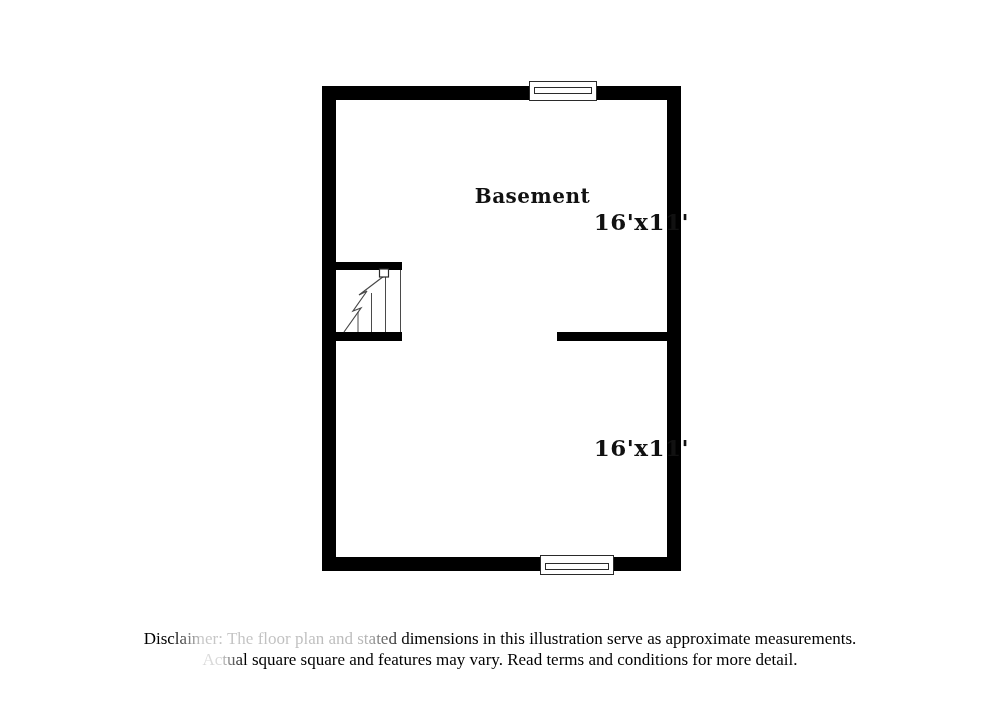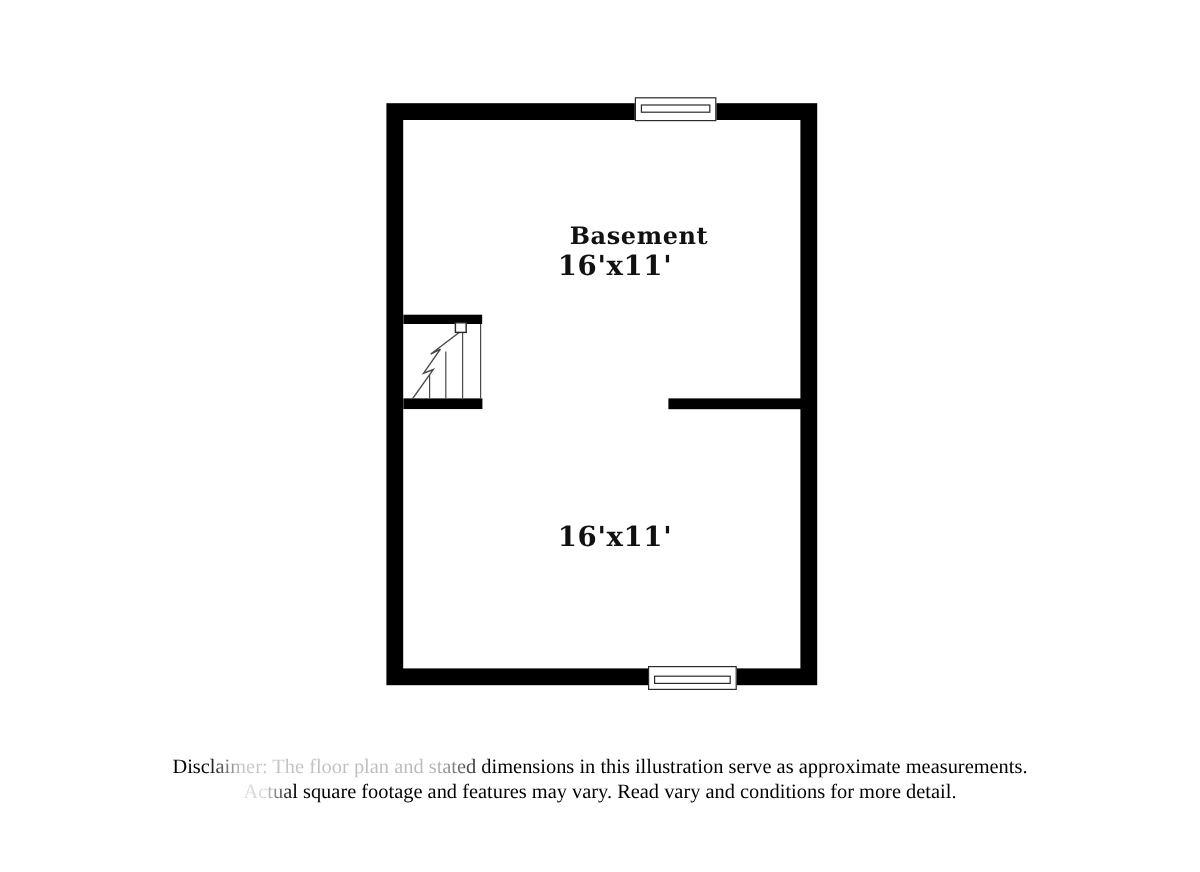--- a/index.html
+++ b/index.html
@@ -62,21 +62,21 @@
     position: absolute;
     left: 336px; width: 353px;
     text-align: center;
     color: #111;
     font-weight: bold;
     line-height: 26px;
   }
   .label-upper { top: 183px; }
   .label-lower { top: 435px; }
   .room-name { font-size: 20px; letter-spacing: 0.5px; padding-left: 40px; }
-  .room-dims { font-size: 23px; letter-spacing: 0.5px; }
+  .room-dims { font-size: 23px; letter-spacing: 0.5px; text-align: right; }
 
   
   .disclaimer {
     position: absolute;
     left: 0; top: 628px;
     width: 1000px;
     text-align: center;
     font-family: "Liberation Serif", serif;
     font-size: 17px;
     line-height: 21px;
@@ -126,16 +126,16 @@
       <div class="room-dims">16'x11'</div>
     </div>
     <div class="label label-lower">
       <div class="room-dims">16'x11'</div>
     </div>
 
   </div>
 
   <div class="disclaimer">
     <span class="disc-line line1">Disclaimer: The floor plan and stated dimensions in this illustration serve as approximate measurements.</span><br>
-    <span class="disc-line line2">Actual square footage and features may vary. Read vary and conditions for more detail.</span>
+    <span class="disc-line line2">Actual square square and features may vary. Read terms and conditions for more detail.</span>
   </div>
 
 </div>
 
 </body></html>

